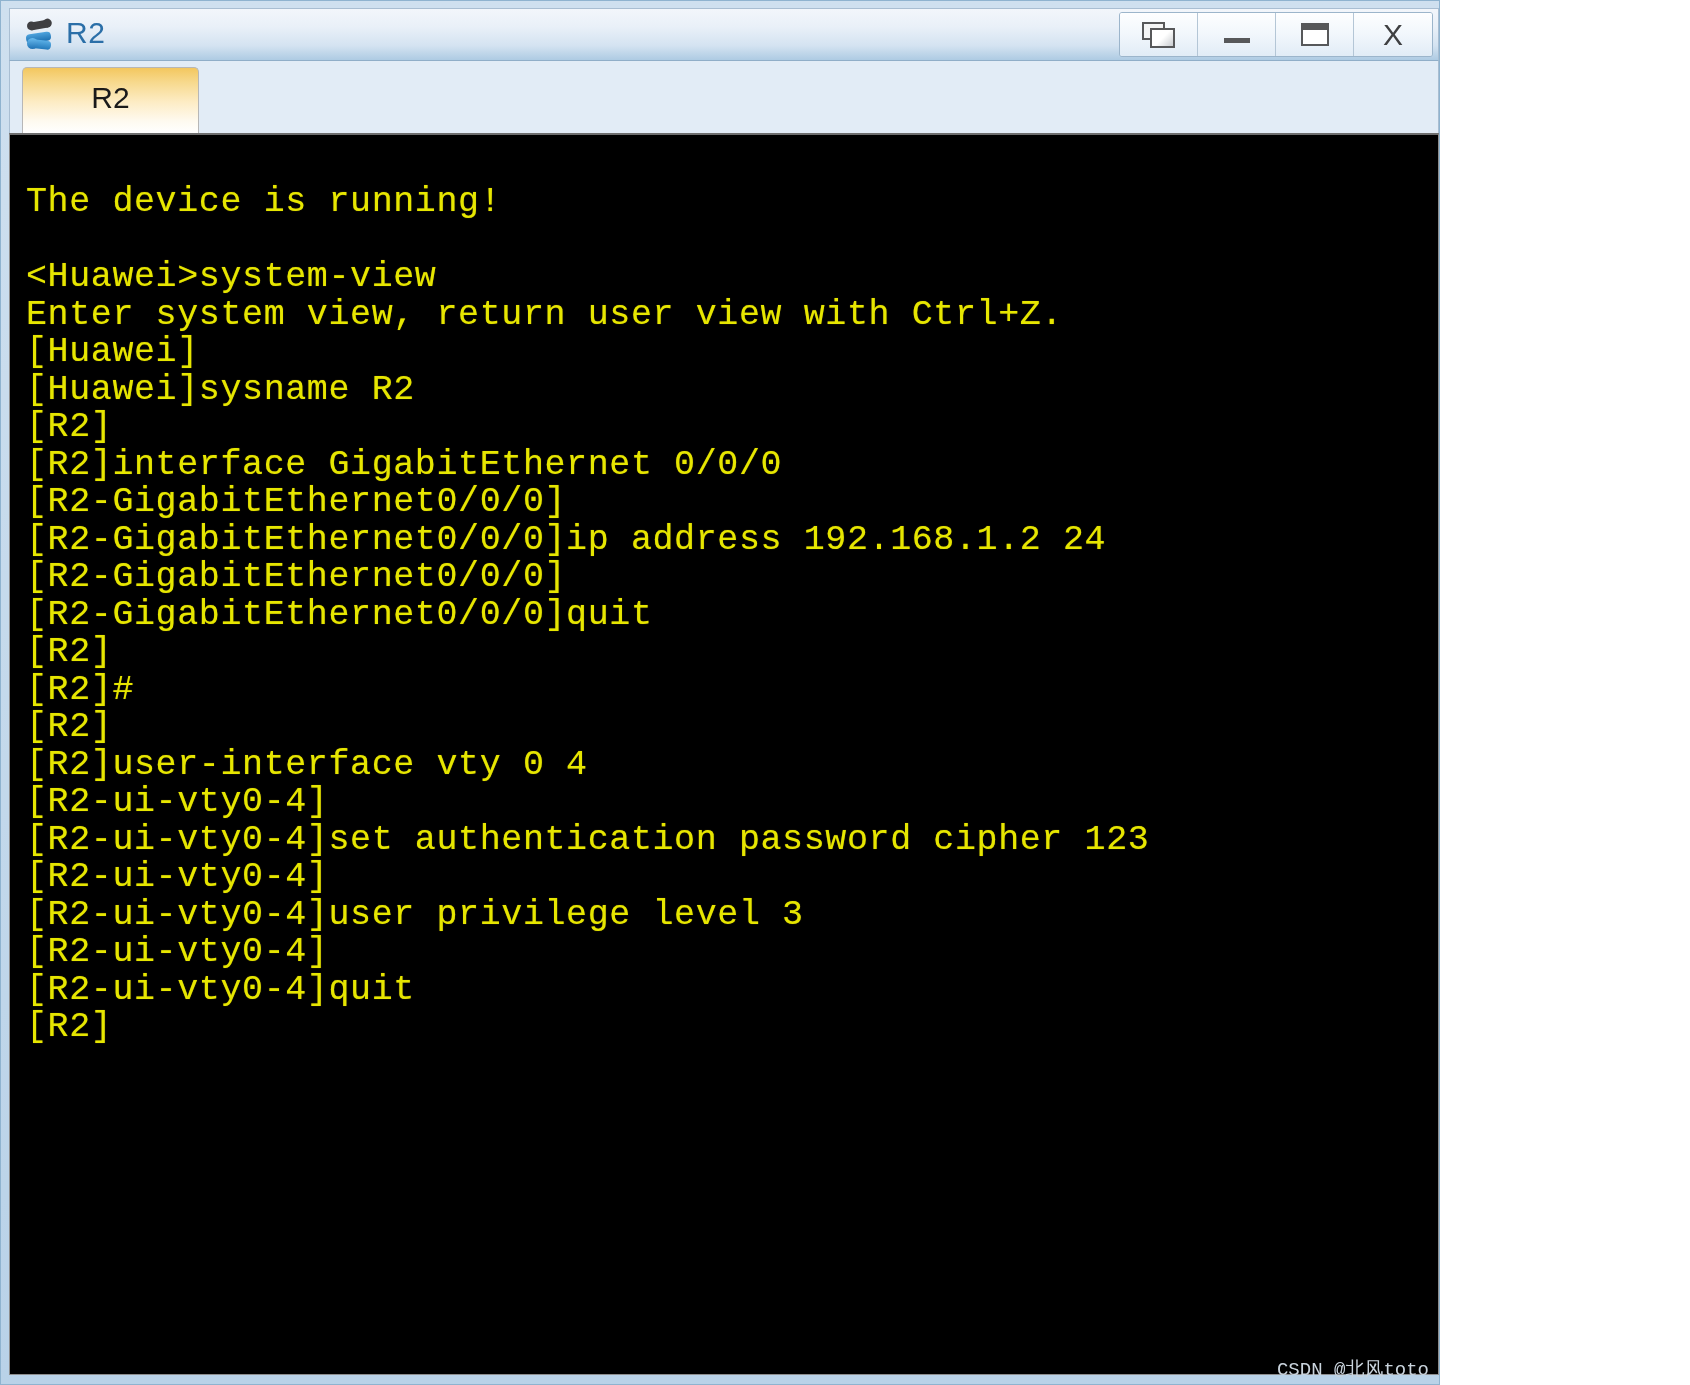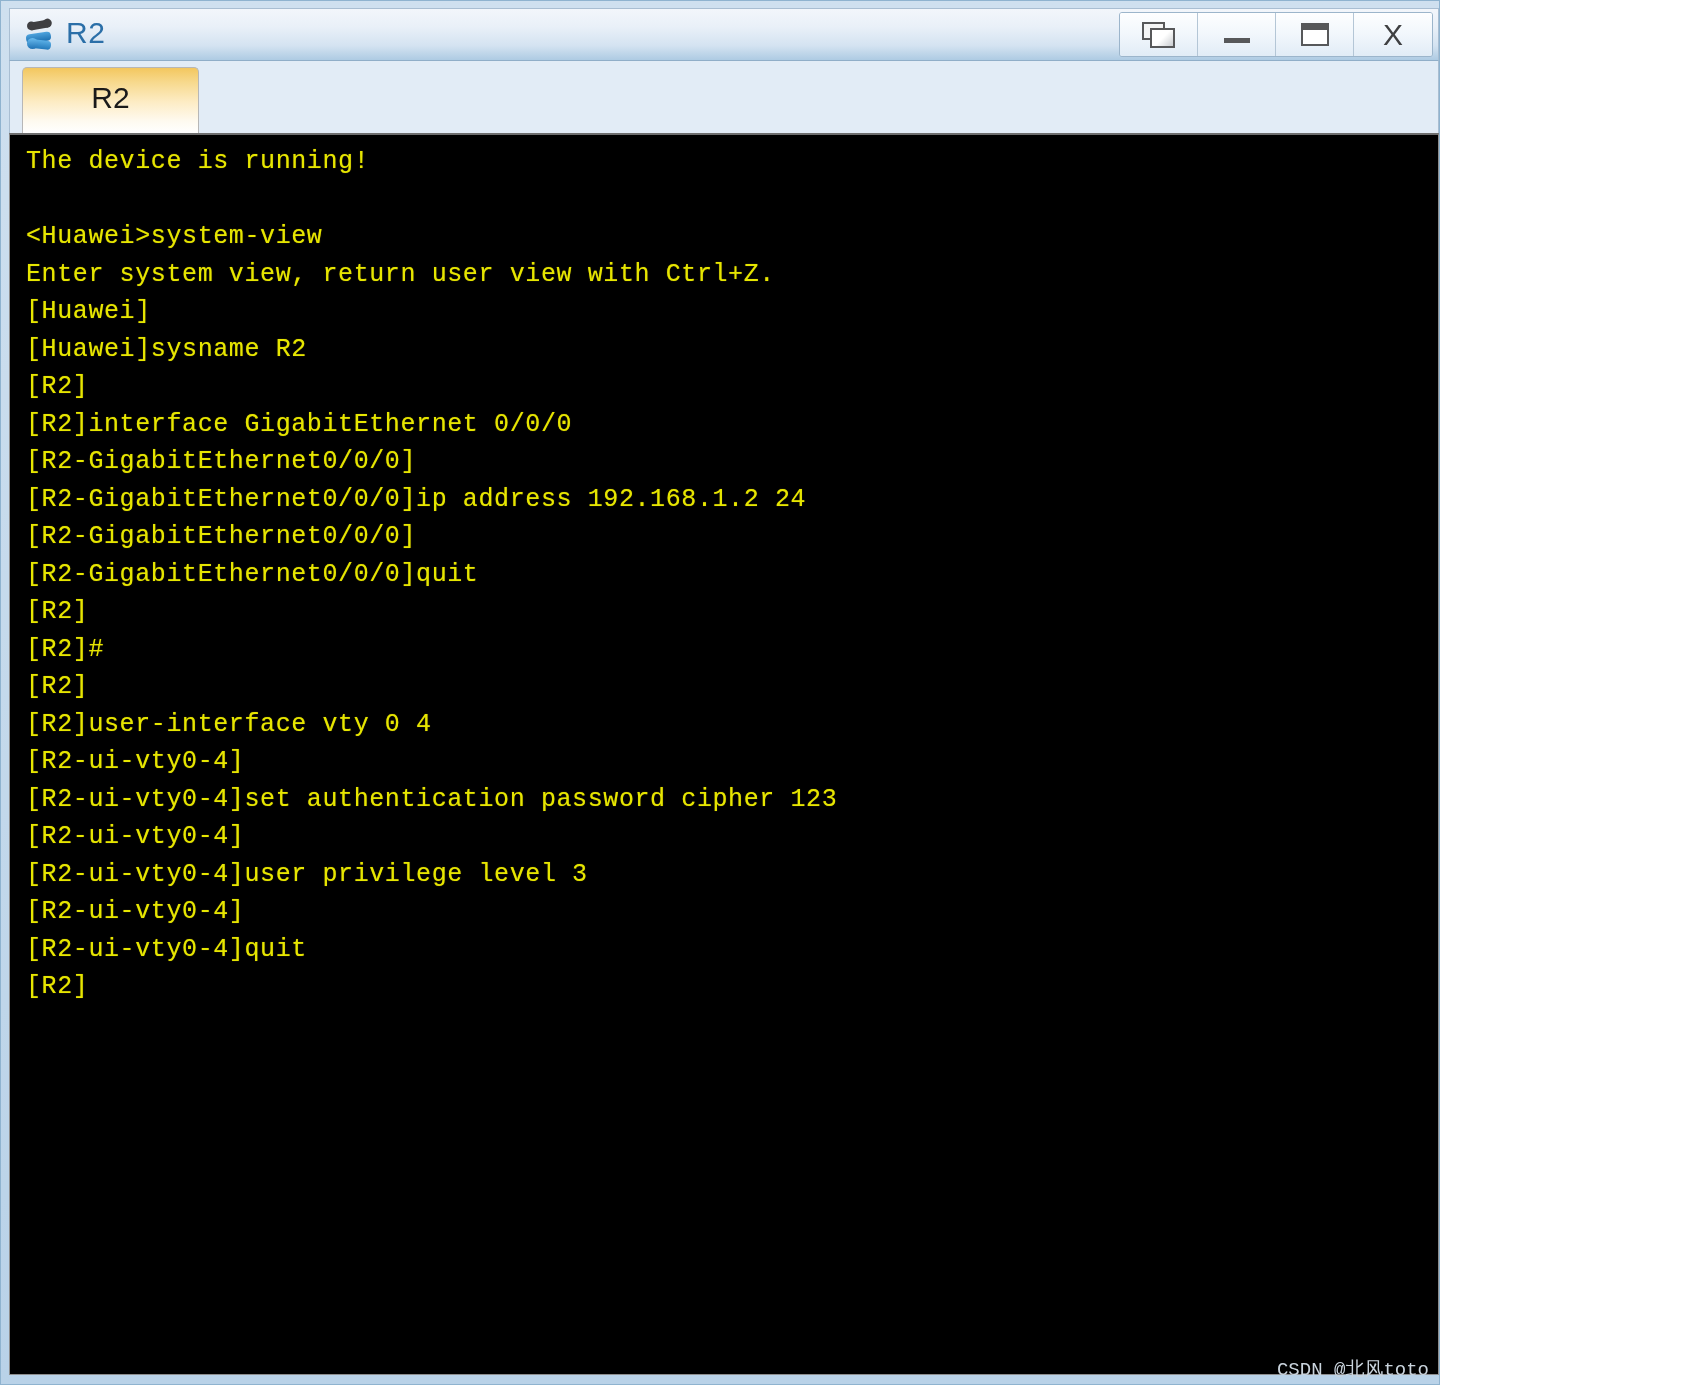--- a/index.html
+++ b/index.html
@@ -170,25 +170,26 @@
     background: #000000;
     border: 1px solid #8d8d8d;
     border-top: 2px solid #6e6e6e;
     overflow: hidden;
     position: relative;
   }
   .terminal {
     padding: 8px 0 0 16px;
     color: #e6e600;
     font-family: "Liberation Mono", "DejaVu Sans Mono", monospace;
-    font-size: 25px;
+    font-size: 35px;
     line-height: 37.5px;
     white-space: pre;
     letter-spacing: 0.6px;
     text-shadow: 0 0 1px rgba(230,200,0,0.55);
+    margin-top: 41px;
   }
   .term-line { min-height: 37.5px; }
 
   
   .watermark {
     position: absolute;
     right: 10px;
     bottom: 2px;
     font-size: 19px;
     color: #c9d3dc;

